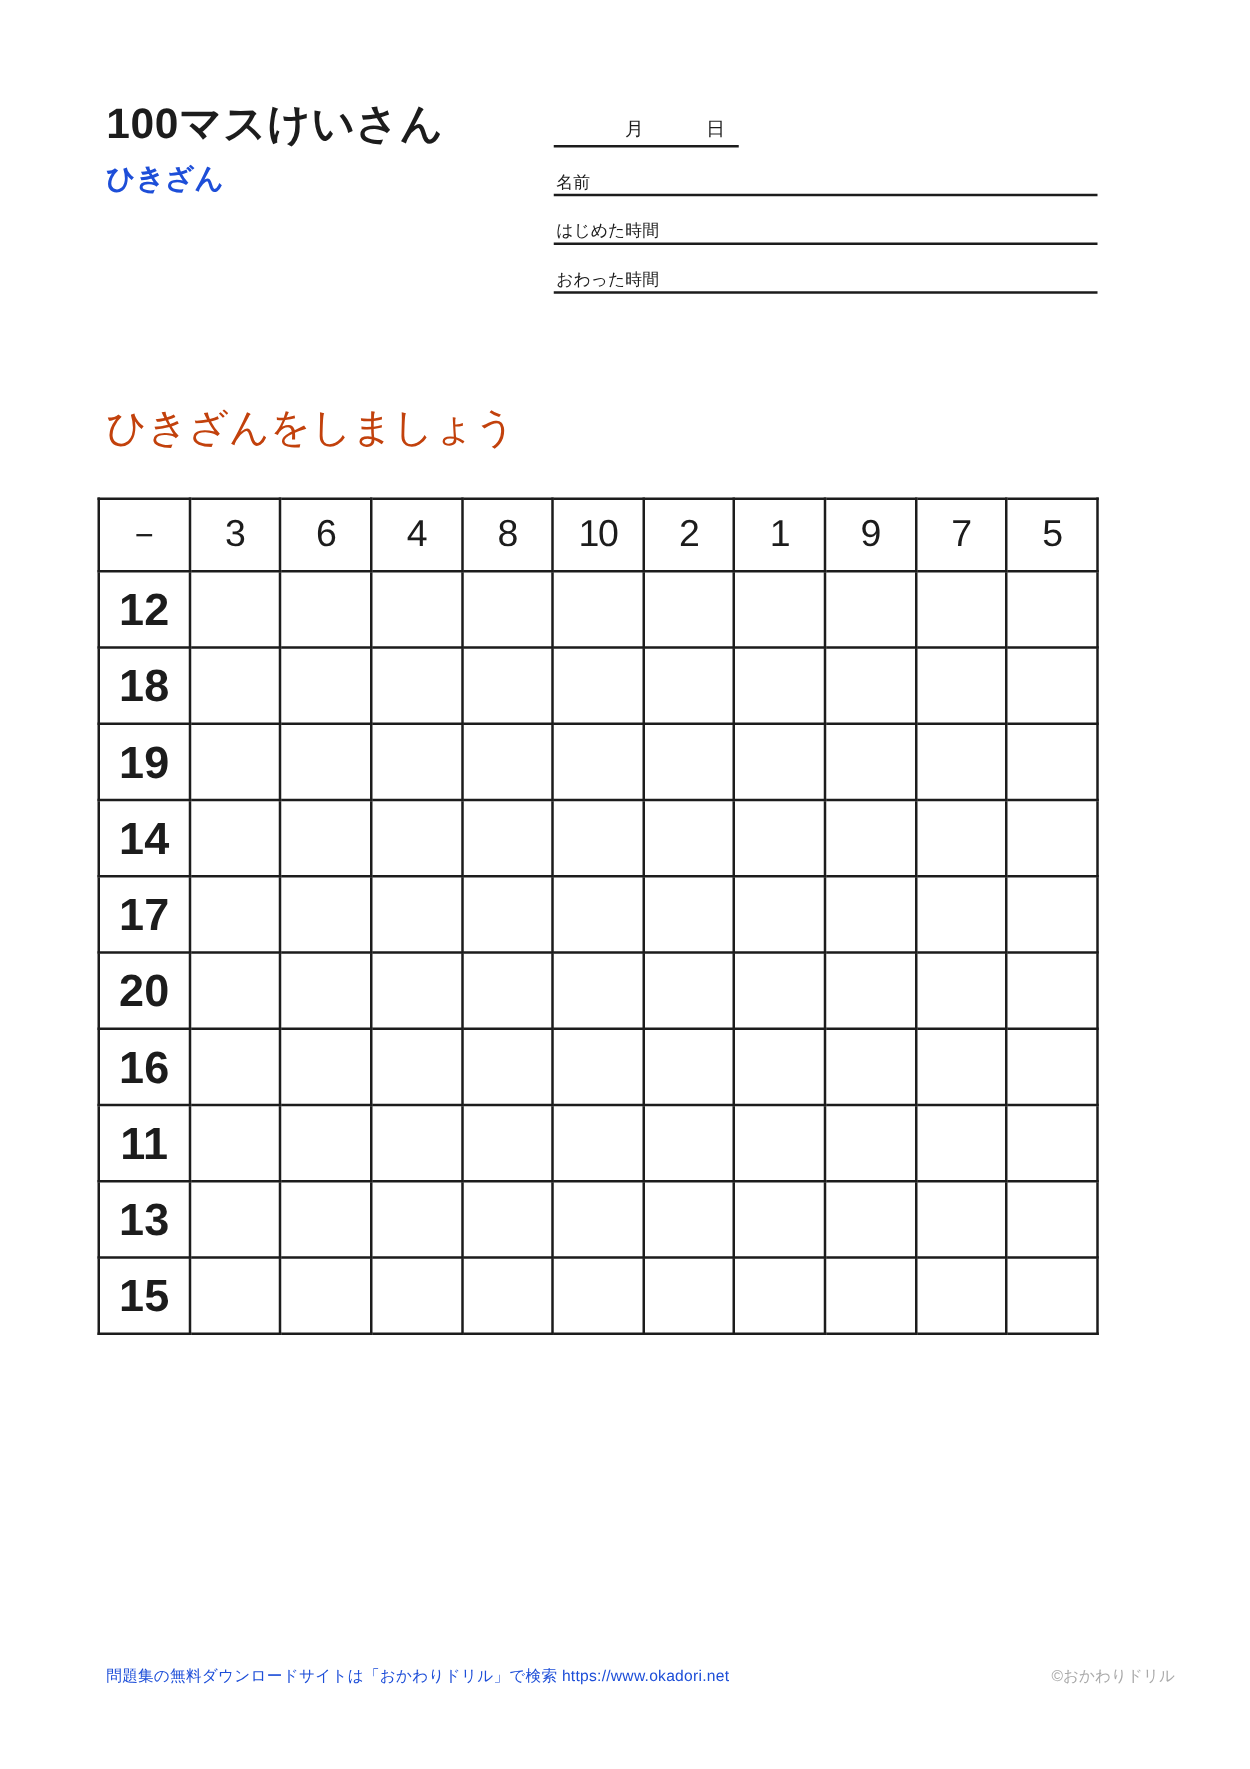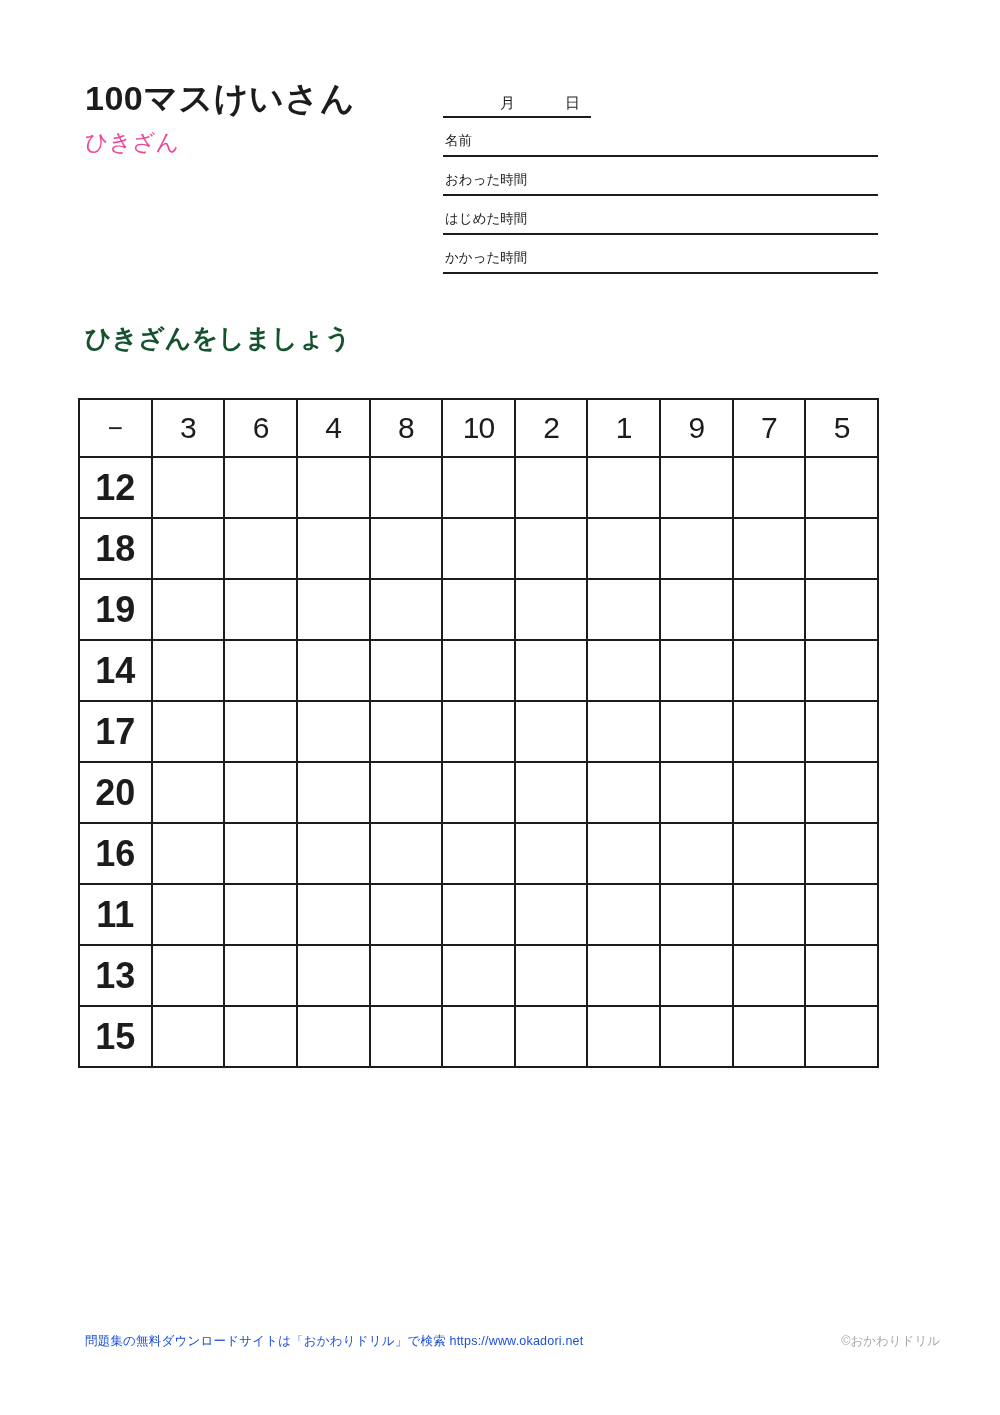--- a/index.html
+++ b/index.html
@@ -24,22 +24,22 @@
     font-size: 34px;
     font-weight: 700;
     letter-spacing: 0.5px;
     color: #1c1c1c;
   }
   .subtitle {
     position: absolute;
     left: 85px;
     top: 127px;
     font-size: 23px;
-    font-weight: 400;
-    color: #ec4899;
+    font-weight: 700;
+    color: #1d4ed8;
   }
 
   
   .info-form {
     position: absolute;
     left: 443px;
     top: 88px;
     width: 435px;
   }
   .date-row {
@@ -50,35 +50,35 @@
     font-size: 15px;
     font-weight: 500;
   }
   .date-row .month { position: absolute; left: 57px; top: 6px; }
   .date-row .day   { position: absolute; left: 122px; top: 6px; }
   .form-field {
     width: 435px;
     height: 39px;
     border-bottom: 2px solid #1c1c1c;
     display: flex;
-    align-items: center;
+    align-items: flex-end;
     padding: 8px 0 0 2px;
     font-size: 13.5px;
     font-weight: 500;
   }
   .form-field:first-of-type { height: 41px; }
 
   
   .instruction {
     position: absolute;
     left: 85px;
     top: 321px;
-    font-size: 26px;
-    font-weight: 700;
-    color: #14532d;
+    font-size: 32px;
+    font-weight: 400;
+    color: #c2410c;
   }
 
   
   table.grid {
     position: absolute;
     left: 78px;
     top: 398px;
     width: 801px;
     border-collapse: collapse;
     table-layout: fixed;
@@ -134,27 +134,24 @@
 
   <div class="info-form">
     <div class="date-row">
       <span class="month">月</span>
       <span class="day">日</span>
     </div>
     <div class="form-field">
       <span>名前</span>
     </div>
     <div class="form-field">
-      <span>おわった時間</span>
-    </div>
-    <div class="form-field">
       <span>はじめた時間</span>
     </div>
     <div class="form-field">
-      <span>かかった時間</span>
+      <span>おわった時間</span>
     </div>
   </div>
 
   <div class="instruction">ひきざんをしましょう</div>
 
   <table class="grid">
     <tbody>
         <tr class="header-row">
           <th class="operator-cell">−</th>
           <th class="col-header">3</th>

